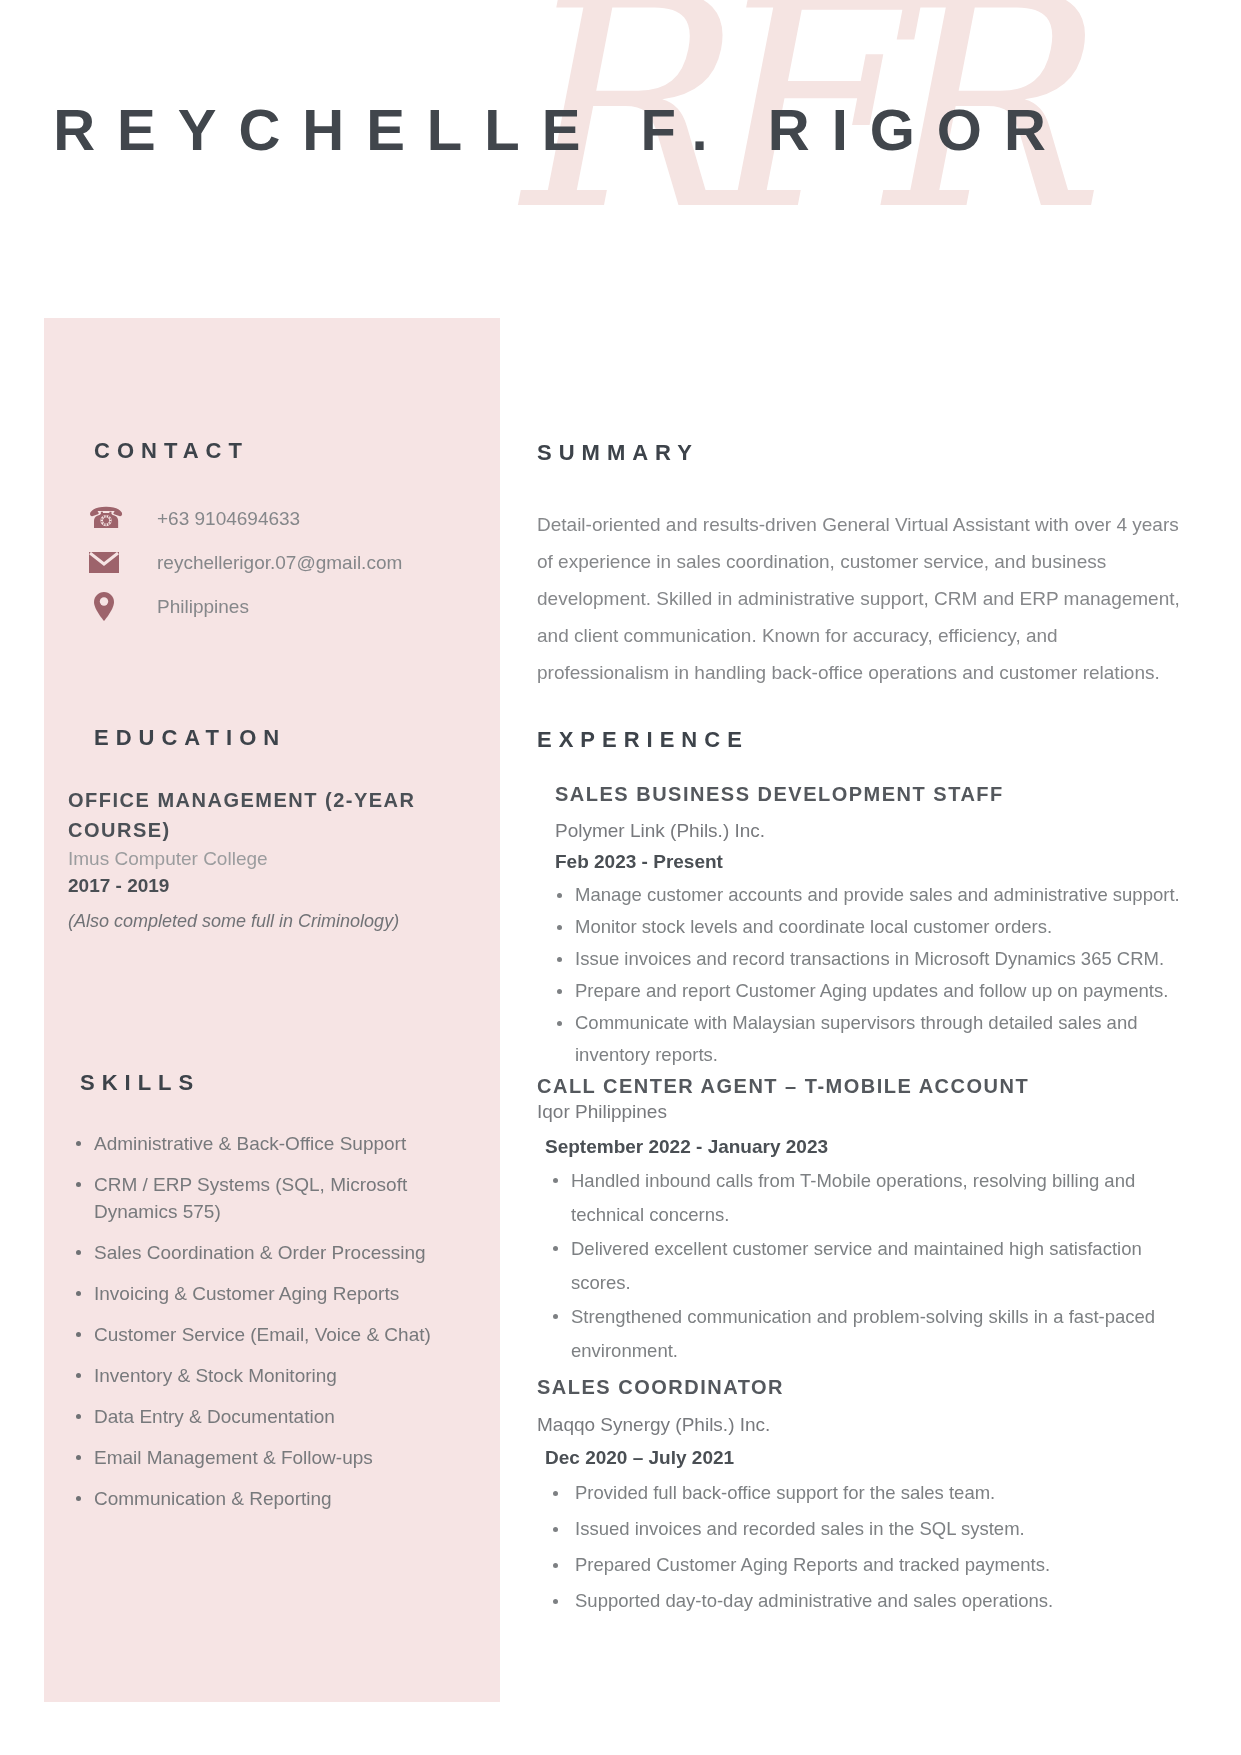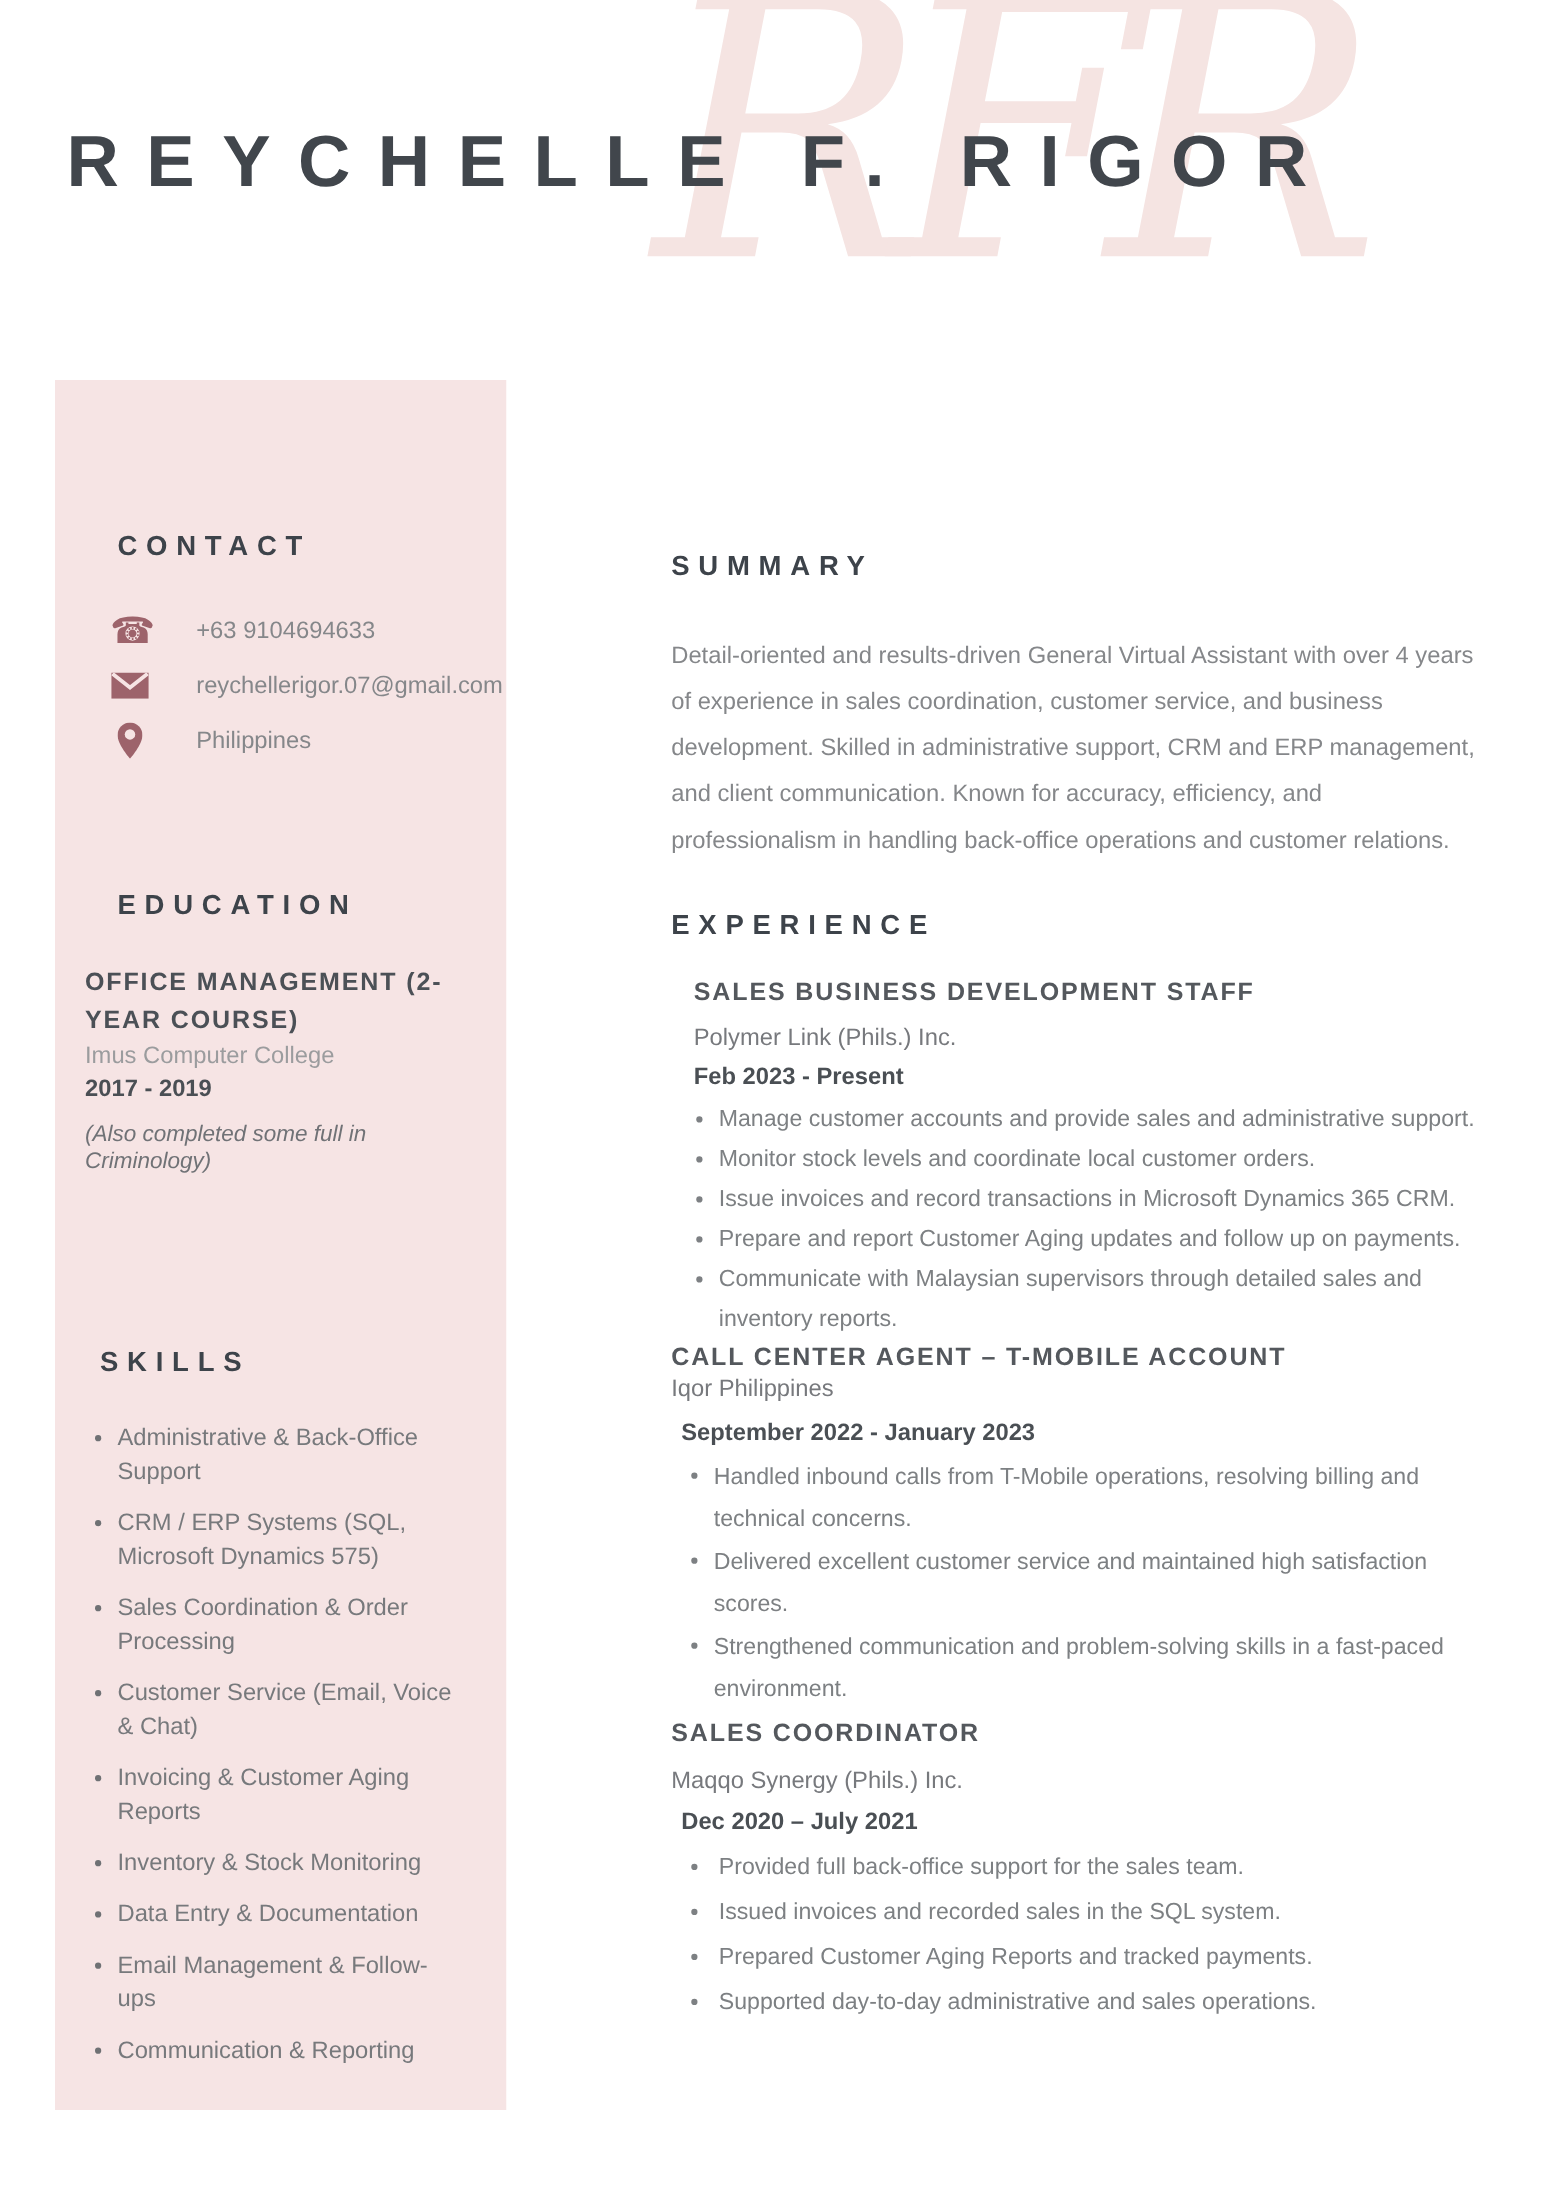--- a/index.html
+++ b/index.html
@@ -26,21 +26,21 @@
     color:#41464c; white-space:nowrap;
   }
   .subtitle {
     position:relative; z-index:1; margin-top:20px;
     font-size:28px; font-weight:bold; letter-spacing:13px;
     color:#474d53; white-space:nowrap;
   }
 
   
   .sidebar {
-    position:absolute; left:44px; top:304px; width:361px; height:1384px;
+    position:absolute; left:44px; top:318px; width:456px; height:1384px;
     background:#f6e4e4;
     padding:120px 36px 0 50px;
   }
   .side-heading, .main-heading {
     font-size:22px; font-weight:bold; letter-spacing:7px; color:#3d434a;
   }
   .contact-list { margin-top:40px; }
   .contact-row { display:flex; align-items:center; margin-left:-6px; margin-bottom:16px; min-height:27px; }
   .contact-icon { width:32px; margin-right:37px; flex:0 0 32px; text-align:center; color:#9d636b; font-family:"DejaVu Sans", sans-serif; font-size:29px; line-height:1; }
   .contact-text { font-size:19px; color:#85878a; }
@@ -145,22 +145,22 @@
     <div class="edu-school">Imus Computer College</div>
     <div class="edu-dates">2017 - 2019</div>
     <div class="edu-note">(Also completed some full in Criminology)</div>
   </div>
 
   <div class="side-heading skills-heading">SKILLS</div>
   <ul class="skills-list">
       <li>Administrative &amp; Back-Office Support</li>
       <li>CRM / ERP Systems (SQL, Microsoft Dynamics 575)</li>
       <li>Sales Coordination &amp; Order Processing</li>
+      <li>Invoicing &amp; Customer Aging Reports</li>
       <li>Customer Service (Email, Voice &amp; Chat)</li>
-      <li>Invoicing &amp; Customer Aging Reports</li>
       <li>Inventory &amp; Stock Monitoring</li>
       <li>Data Entry &amp; Documentation</li>
       <li>Email Management &amp; Follow-ups</li>
       <li>Communication &amp; Reporting</li>
     </ul>
 
 </div>
 
 <div class="main">
 

